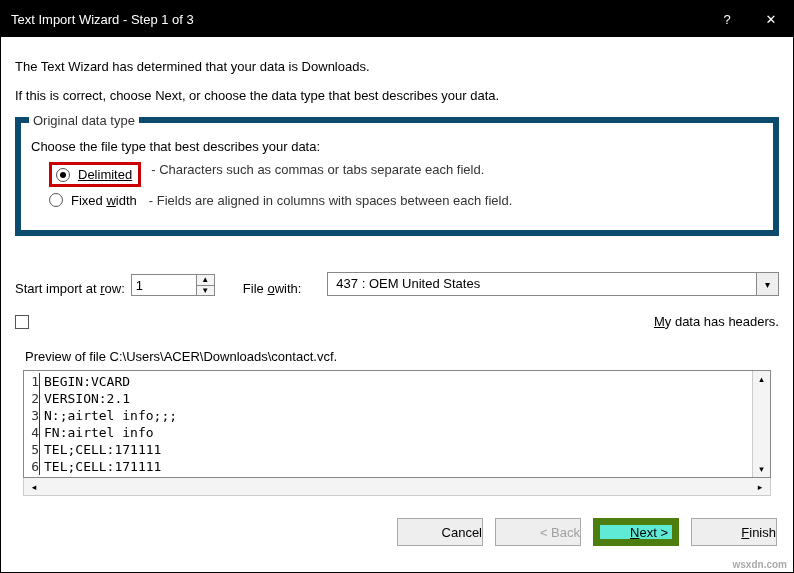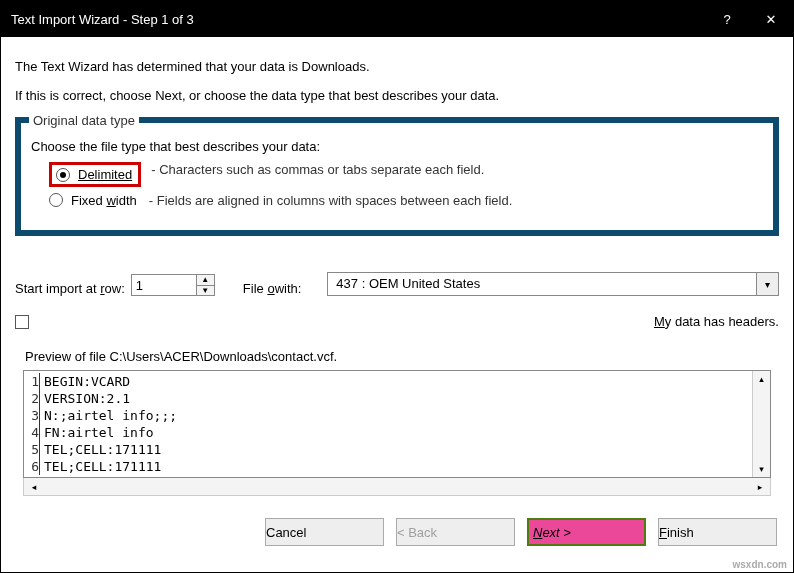--- a/index.html
+++ b/index.html
@@ -35,23 +35,23 @@
   .pline { display:flex; line-height:17px; }
   .lnum { width:16px; text-align:right; border-right:1px solid #333; margin-right:4px; color:#333; font-family: Consolas, monospace; }
   .ltxt { font-family: Consolas, monospace; }
   .vscroll { width:18px; border-left:1px solid #ccc; display:flex; flex-direction:column; background:#f4f4f4; }
   .vscroll .sbtn { height:16px; font-size:9px; display:flex; align-items:center; justify-content:center; }
   .vscroll .strack { flex:1; }
   .hscroll { margin: 0 8px; height:18px; border:1px solid #ccc; border-top:none; background:#f4f4f4; display:flex; }
   .hscroll .sbtn { width:20px; font-size:9px; display:flex; align-items:center; justify-content:center; }
   .hscroll .strack { flex:1; }
   .buttons { display:flex; justify-content:flex-end; gap:12px; padding: 22px 16px 14px 0; }
-  .btn { width:119px; height:28px; border:1px solid #aaa; background:#eee; display:flex; align-items:center; justify-content:flex-start; }
+  .btn { width:86px; height:28px; border:1px solid #aaa; background:#eee; display:flex; align-items:center; justify-content:flex-end; }
   .btn.disabled { color:#a0a0a0; }
-  .btn.highlight { border:2px solid #4d7c0f; background:#ec4899;font-style:italic; }
+  .btn.highlight { border:7px solid #4d7c0f; background:#5eead4; }
   .ul { text-decoration: underline; }
   .watermark { position:absolute; right:6px; bottom:2px; font-size:10px; color:#aaa;font-weight:bold; }
   .origin-label { margin-left: 18px; }
 </style>
 </head>
 <body>
 
 <div class="titlebar">
   <span class="title">Text Import Wizard - Step 1 of 3</span>
   <div class="tbtn">

